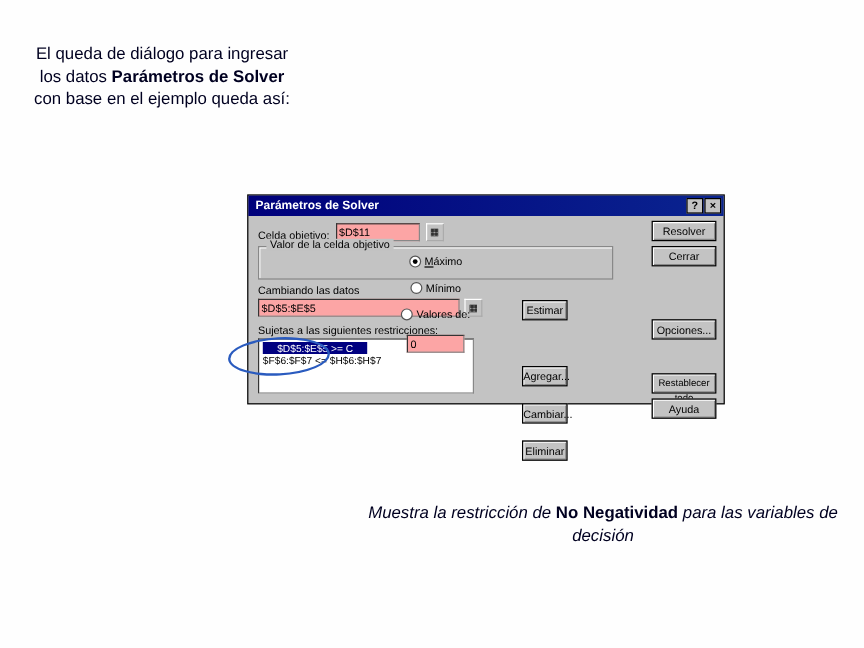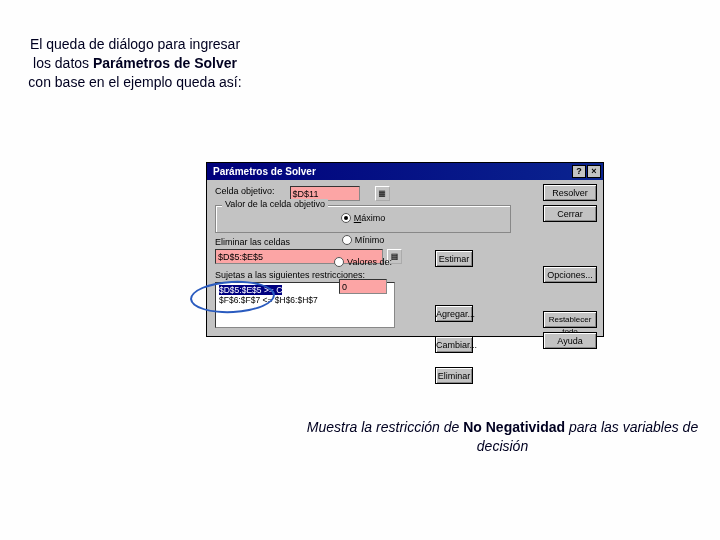--- a/index.html
+++ b/index.html
@@ -65,21 +65,21 @@
     line-height: 11px;
     text-align: center;
     font-weight: bold;
     color: #000;
     cursor: pointer;
   }
   .body {
     padding: 6px 6px 8px 8px;
     position: relative;
   }
-  .row1 { display: flex; align-items: flex-start; gap: 15px; margin-bottom: 4px; }
+  .row1 { display: flex; align-items: flex-end; gap: 5px; margin-bottom: 4px; }
   .lbl { font-size: 9px; color: #000; }
   .input {
     background: #fca5a5;
     border: 1px inset #888;
     height: 15px;
     font-size: 9px;
     padding: 1px 2px;
     line-height: 12px;
   }
   .input.small { width: 70px; }
@@ -118,21 +118,21 @@
     content: ""; width: 4px; height: 4px; background: #000; border-radius: 50%;
   }
   .listbox {
     background: #fff;
     border: 1px inset #888;
     font-size: 8.5px;
     padding: 2px 3px;
     width: 180px;
   }
   .listbox div { white-space: nowrap; }
-  .listbox .sel { background: #000080; color: #fff; display: inline-block; padding: 0 0;}
+  .listbox .sel { background: #000080; color: #fff; display: inline-block; padding: 0 12px;}
   .btn {
     background: #c3c3c3;
     border: 1px solid #000;
     box-shadow: inset 1px 1px 0 #fff, inset -1px -1px 0 #888;
     font-size: 9px;
     text-align: center;
     padding: 2px 0;
     cursor: pointer;
     height: 17px;
     line-height: 12px;
@@ -206,21 +206,21 @@
           <span>Mínimo</span>
         </label>
         <label class="radio">
           <span class="radio-dot"></span>
           <span>Valores de:</span>
         </label>
         <span class="input" style="width:48px">0</span>
       </div>
     </div>
 
-    <div class="lbl" style="margin:3px 0 2px 0">Eliminar las celdas</div>
+    <div class="lbl" style="margin:3px 0 2px 0">Cambiando las datos</div>
     <div style="display:flex;gap:4px;align-items:flex-end;width:256px">
       <span class="input" style="flex:0 0 168px">$D$5:$E$5</span>
       <span class="range-btn">▦</span>
     </div>
 
     <div class="lbl" style="margin:6px 0 2px 0">Sujetas a las siguientes restricciones:</div>
     <div class="listbox" style="height:46px">
       <div><span class="sel">$D$5:$E$5 &gt;= C</span></div>
       <div>$F$6:$F$7 &lt;= $H$6:$H$7</div>
     </div>

